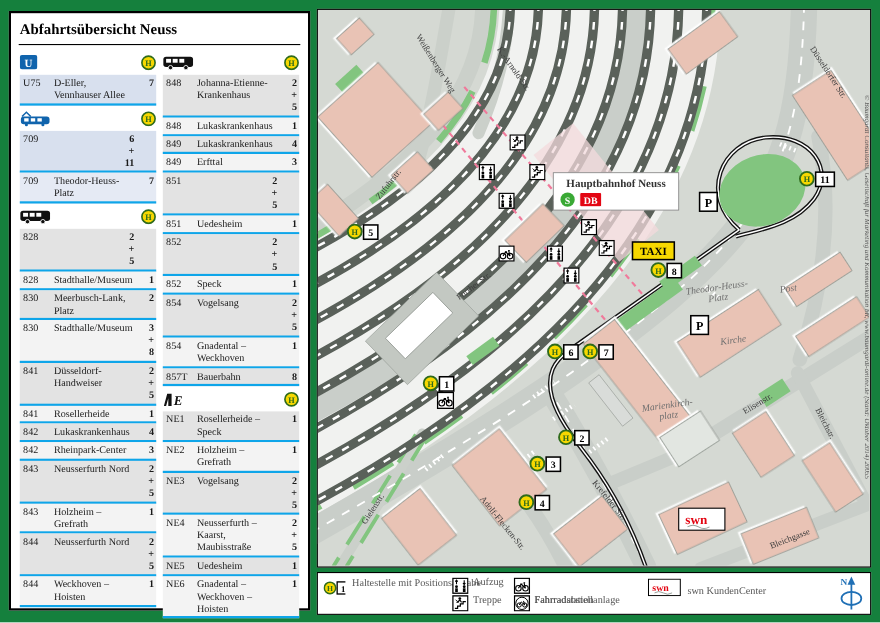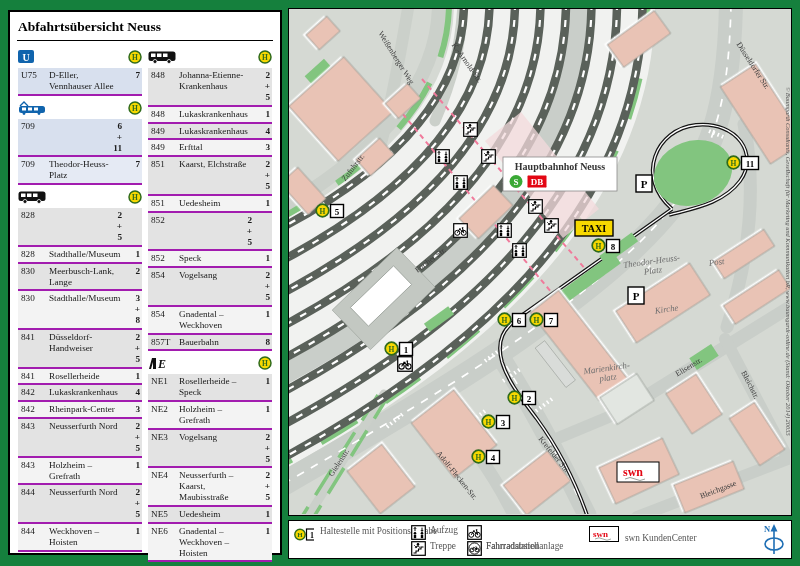--- a/index.html
+++ b/index.html
@@ -8,21 +8,21 @@
   
   #panel{position:absolute;left:8px;top:10px;width:274px;height:545px;
          border:2px solid #000;background:#fff;box-sizing:border-box;padding:7px 8px 4px 8px;}
   #panel h1{font-size:13.5px;line-height:1.2;margin:0 0 5px 0;color:#000;font-weight:bold;}
   #ptitle-rule{border-top:1.5px solid #000;margin:0 -1px 4px -1px;}
   #cols{display:flex;gap:6px;}
   .pcol{width:50%;}
   .sec-head{display:flex;justify-content:space-between;align-items:center;height:18px;margin:3px 0 2px 0;}
   .row{display:grid;grid-template-columns:25px 1fr 15px;column-gap:3px;
        padding:2px 2px 2px 3px;font-size:9.2px;line-height:1.18;color:#1a1a1a;
-       border-bottom:2px solid #a21caf;}
+       border-bottom:2px solid #0ea5e9;}
   .row .ln{font-weight:400;}
   .row .plat{font-weight:bold;text-align:right;}
   .row.g0{background:#e3e3e3;} .row.g1{background:#f3f3f3;}
   .row.b0{background:#d8e0ee;} .row.b1{background:#e5eaf4;}
   
   #mapbox{position:absolute;left:288px;top:8px;width:504px;height:508px;
           border:1.5px solid #000;box-sizing:border-box;background:#d5d9d3;}
   #mapbox svg{display:block;}
   .bld{fill:#e9c3b5;stroke:#8f958f;stroke-width:.7;filter:drop-shadow(-2px -2px 0 rgba(255,255,255,.95));}
   .bldg{fill:#e2e6e1;stroke:#8f958f;stroke-width:.7;filter:drop-shadow(-2px -2px 0 rgba(255,255,255,.95));}
@@ -114,21 +114,21 @@
           </div>
           <div class="row g1">
             <span class="ln">828</span>
             <span class="dest">Stadthalle/Museum</span>
             <span class="plat">
               <div>1</div>
             </span>
           </div>
           <div class="row g0">
             <span class="ln">830</span>
-            <span class="dest">Meerbusch-Lank, Lange</span>
+            <span class="dest">Meerbusch-Lank, Platz</span>
             <span class="plat">
               <div>2</div>
             </span>
           </div>
           <div class="row g1">
             <span class="ln">830</span>
             <span class="dest">Stadthalle/Museum</span>
             <span class="plat">
               <div>3</div>
               <div>+</div>
@@ -238,21 +238,20 @@
           </div>
           <div class="row g1">
             <span class="ln">849</span>
             <span class="dest">Erfttal</span>
             <span class="plat">
               <div>3</div>
             </span>
           </div>
           <div class="row g0">
             <span class="ln">851</span>
-            <span class="dest">Kaarst, Elchstraße</span>
             <span class="plat">
               <div>2</div>
               <div>+</div>
               <div>5</div>
             </span>
           </div>
           <div class="row g1">
             <span class="ln">851</span>
             <span class="dest">Uedesheim</span>
             <span class="plat">

